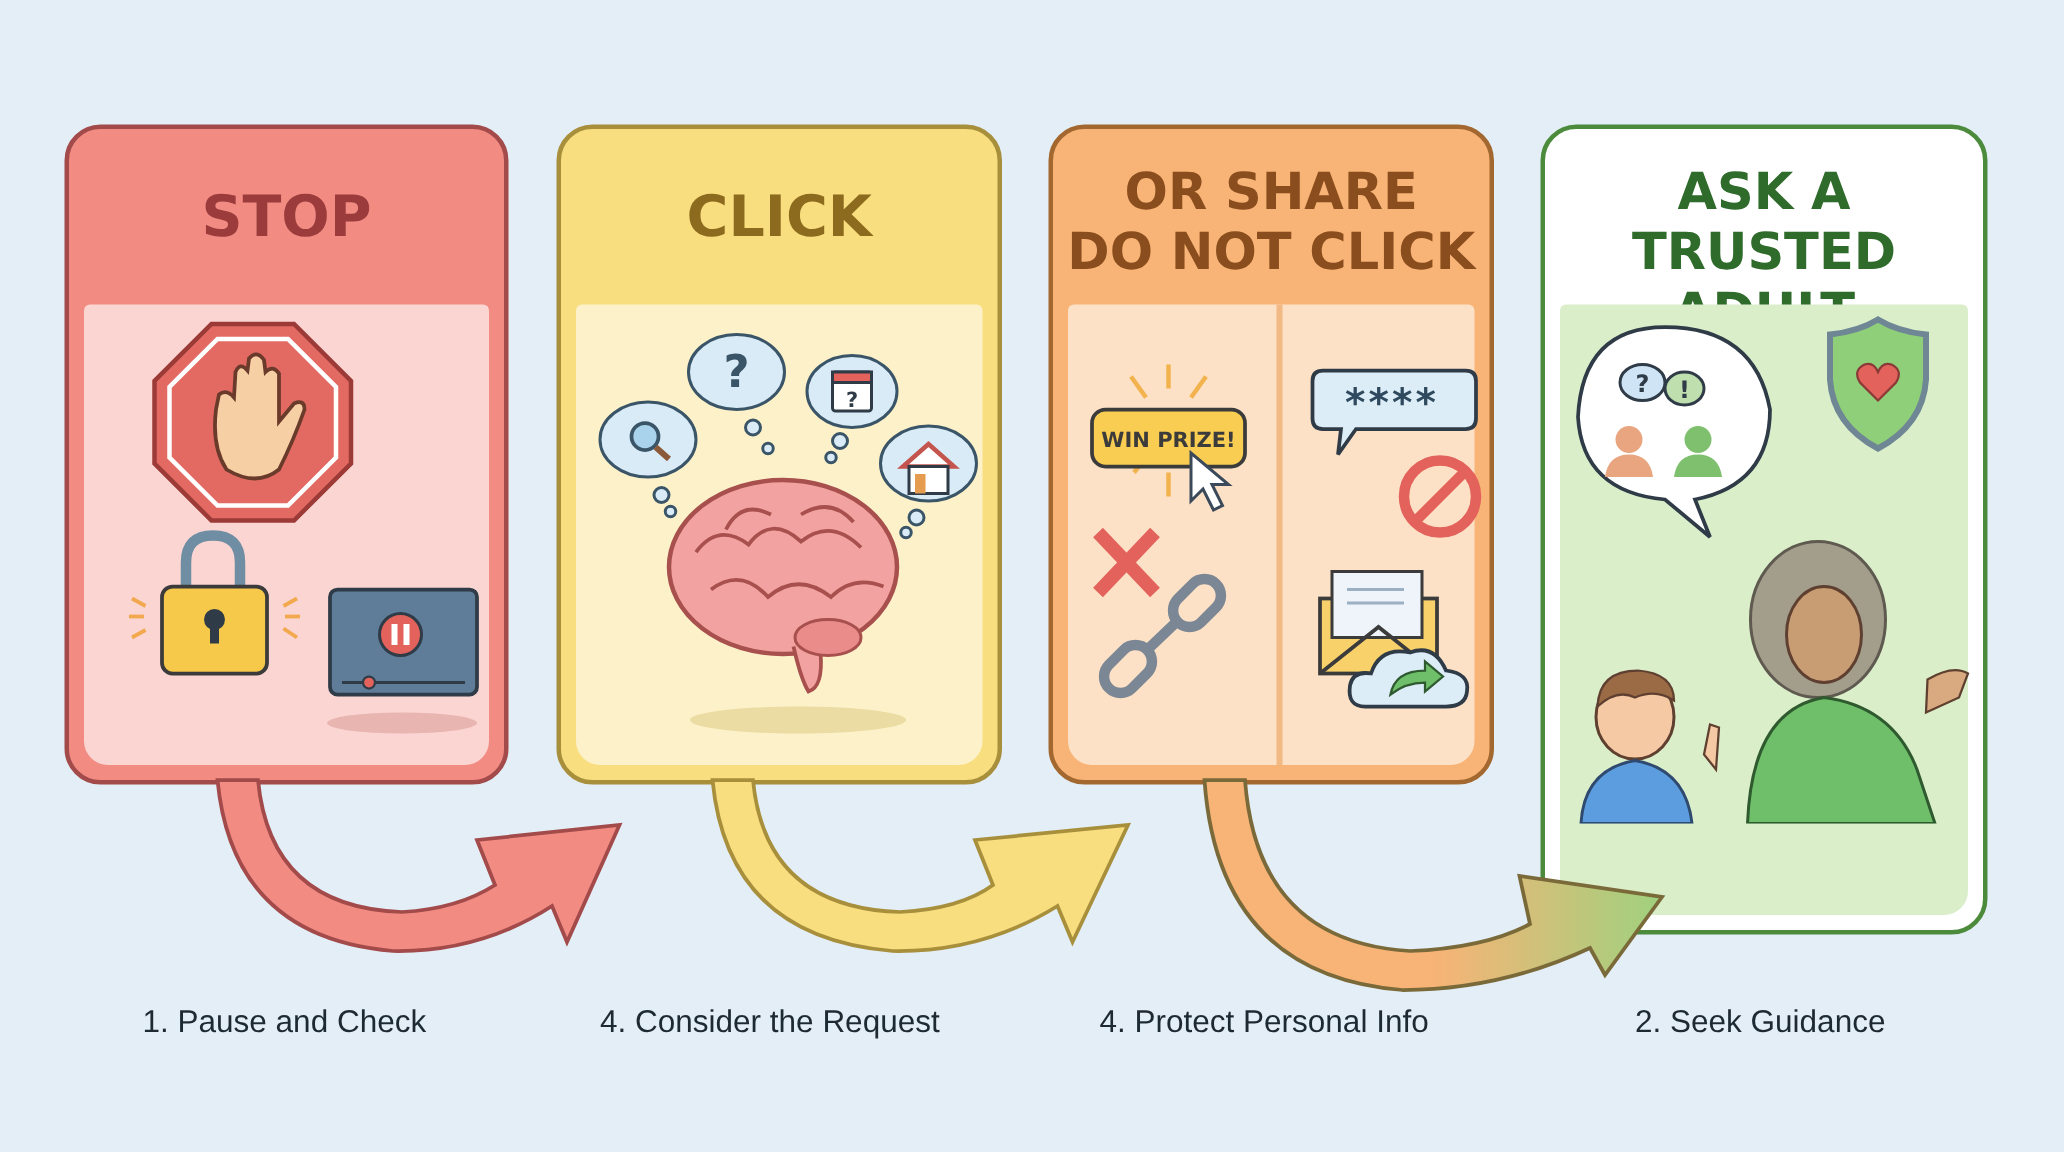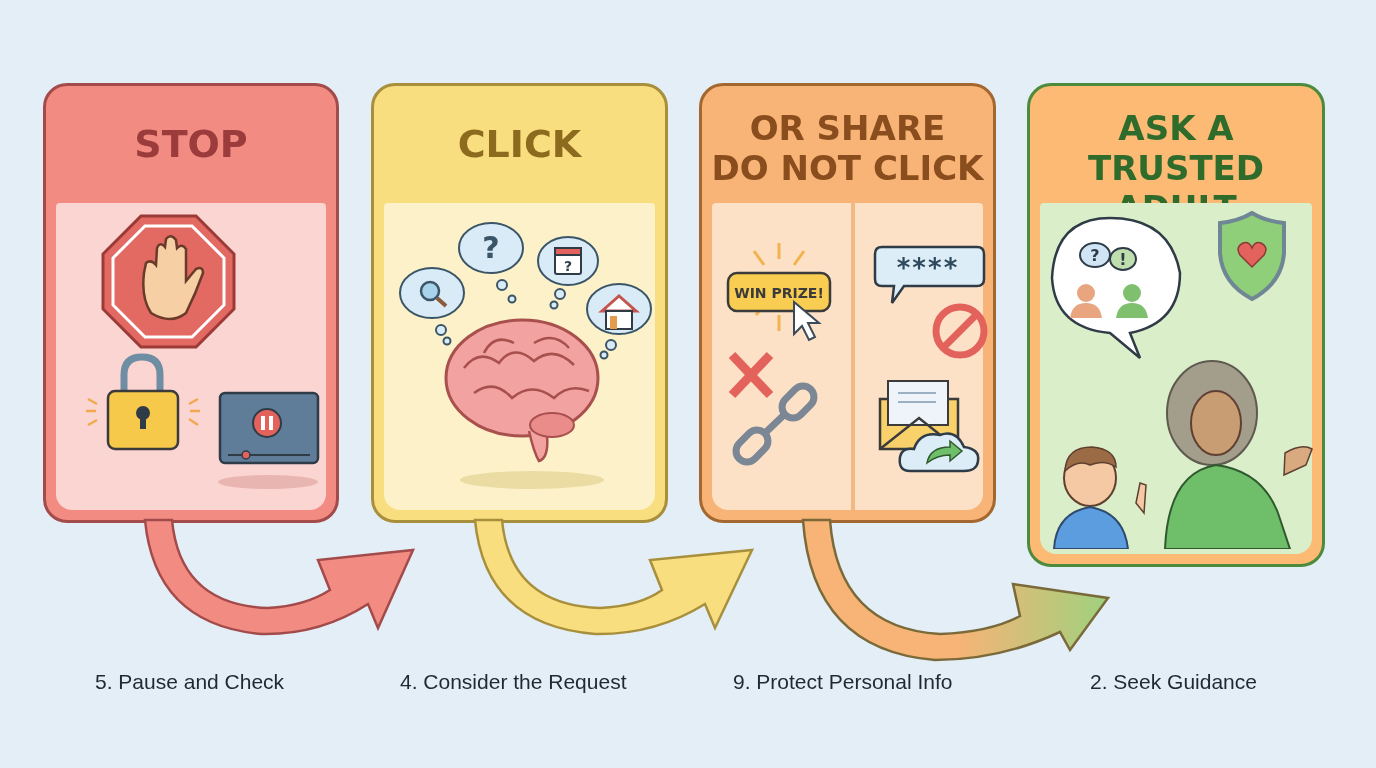--- a/index.html
+++ b/index.html
@@ -25,21 +25,21 @@
   #c1 { left:43px; width:296px; height:440px; background:#f28c83; border-color:#a34a4a; }
   #c1 .title { top:36px; font-size:38px; color:#9b3b3b; }
   #c1 .panel { background:#fbd5d2; }
   #c2 { left:371px; width:297px; height:440px; background:#f9de7f; border-color:#a88f3c; }
   #c2 .title { top:36px; font-size:38px; color:#8c6b1e; }
   #c2 .panel { background:#fcf1c8; }
   #c3 { left:699px; width:297px; height:440px; background:#f8b376; border-color:#a3682f; }
   #c3 .title { top:22px; font-size:34px; line-height:40px; color:#8a4d1d; }
   #c3 .panel { background:#fde1c6; }
   #c3 .divider { position:absolute; left:139px; top:0; bottom:0; width:4px; background:#f2b985; }
-  #c4 { left:1027px; width:298px; height:484px; background:#fdba74; border-color:#4c8a3c; }
+  #c4 { left:1027px; width:298px; height:540px; background:#ffffff; border-color:#4c8a3c; }
   #c4 .title { top:22px; font-size:34px; line-height:40px; color:#2f6b2a; }
   #c4 .panel { background:#dbeeca; bottom:10px; }
   .art { position:absolute; left:0; top:0; }
   .step {
     position:absolute; top:670px; font-size:21px; color:#1e2a33;
     font-family:"Liberation Sans", sans-serif;
   }
   .arrow { position:absolute; }
 </style>
 </head>
@@ -215,16 +215,16 @@
       <stop offset="0" stop-color="#f8b376"></stop>
         <stop offset="0.5" stop-color="#f8b376"></stop>
         <stop offset="1" stop-color="#9fd17e"></stop>
     </linearGradient>
   </defs>
   <path d="M172,520 Q180,605 268,608 Q305,606 330,590 L318,560 L413,550 L378,628 L368,604 Q320,635 262,634 Q155,625 145,520 Z" fill="#f28c83" stroke="#a34a4a" stroke-width="2.5"></path>
   <path d="M502,520 Q510,605 600,608 Q640,606 662,590 L650,560 L752,550 L715,628 L705,604 Q655,635 595,634 Q485,625 475,520 Z" fill="#f9de7f" stroke="#a88f3c" stroke-width="2.5"></path>
   <path d="M830,520 Q838,628 940,634 Q990,632 1020,616 L1013,584 L1108,598 L1070,650 L1060,632 Q1000,660 935,660 Q812,650 803,520 Z" fill="url(#g3)" stroke="#7a6a3a" stroke-width="2.5"></path>
 </svg>
 
-<div class="step" style="left:95px">5. Pause and Check</div>
+<div class="step" style="left:95px">1. Pause and Check</div>
 <div class="step" style="left:400px">4. Consider the Request</div>
-<div class="step" style="left:733px">9. Protect Personal Info</div>
+<div class="step" style="left:733px">4. Protect Personal Info</div>
 <div class="step" style="left:1090px">2. Seek Guidance</div>
 
 </body></html>

